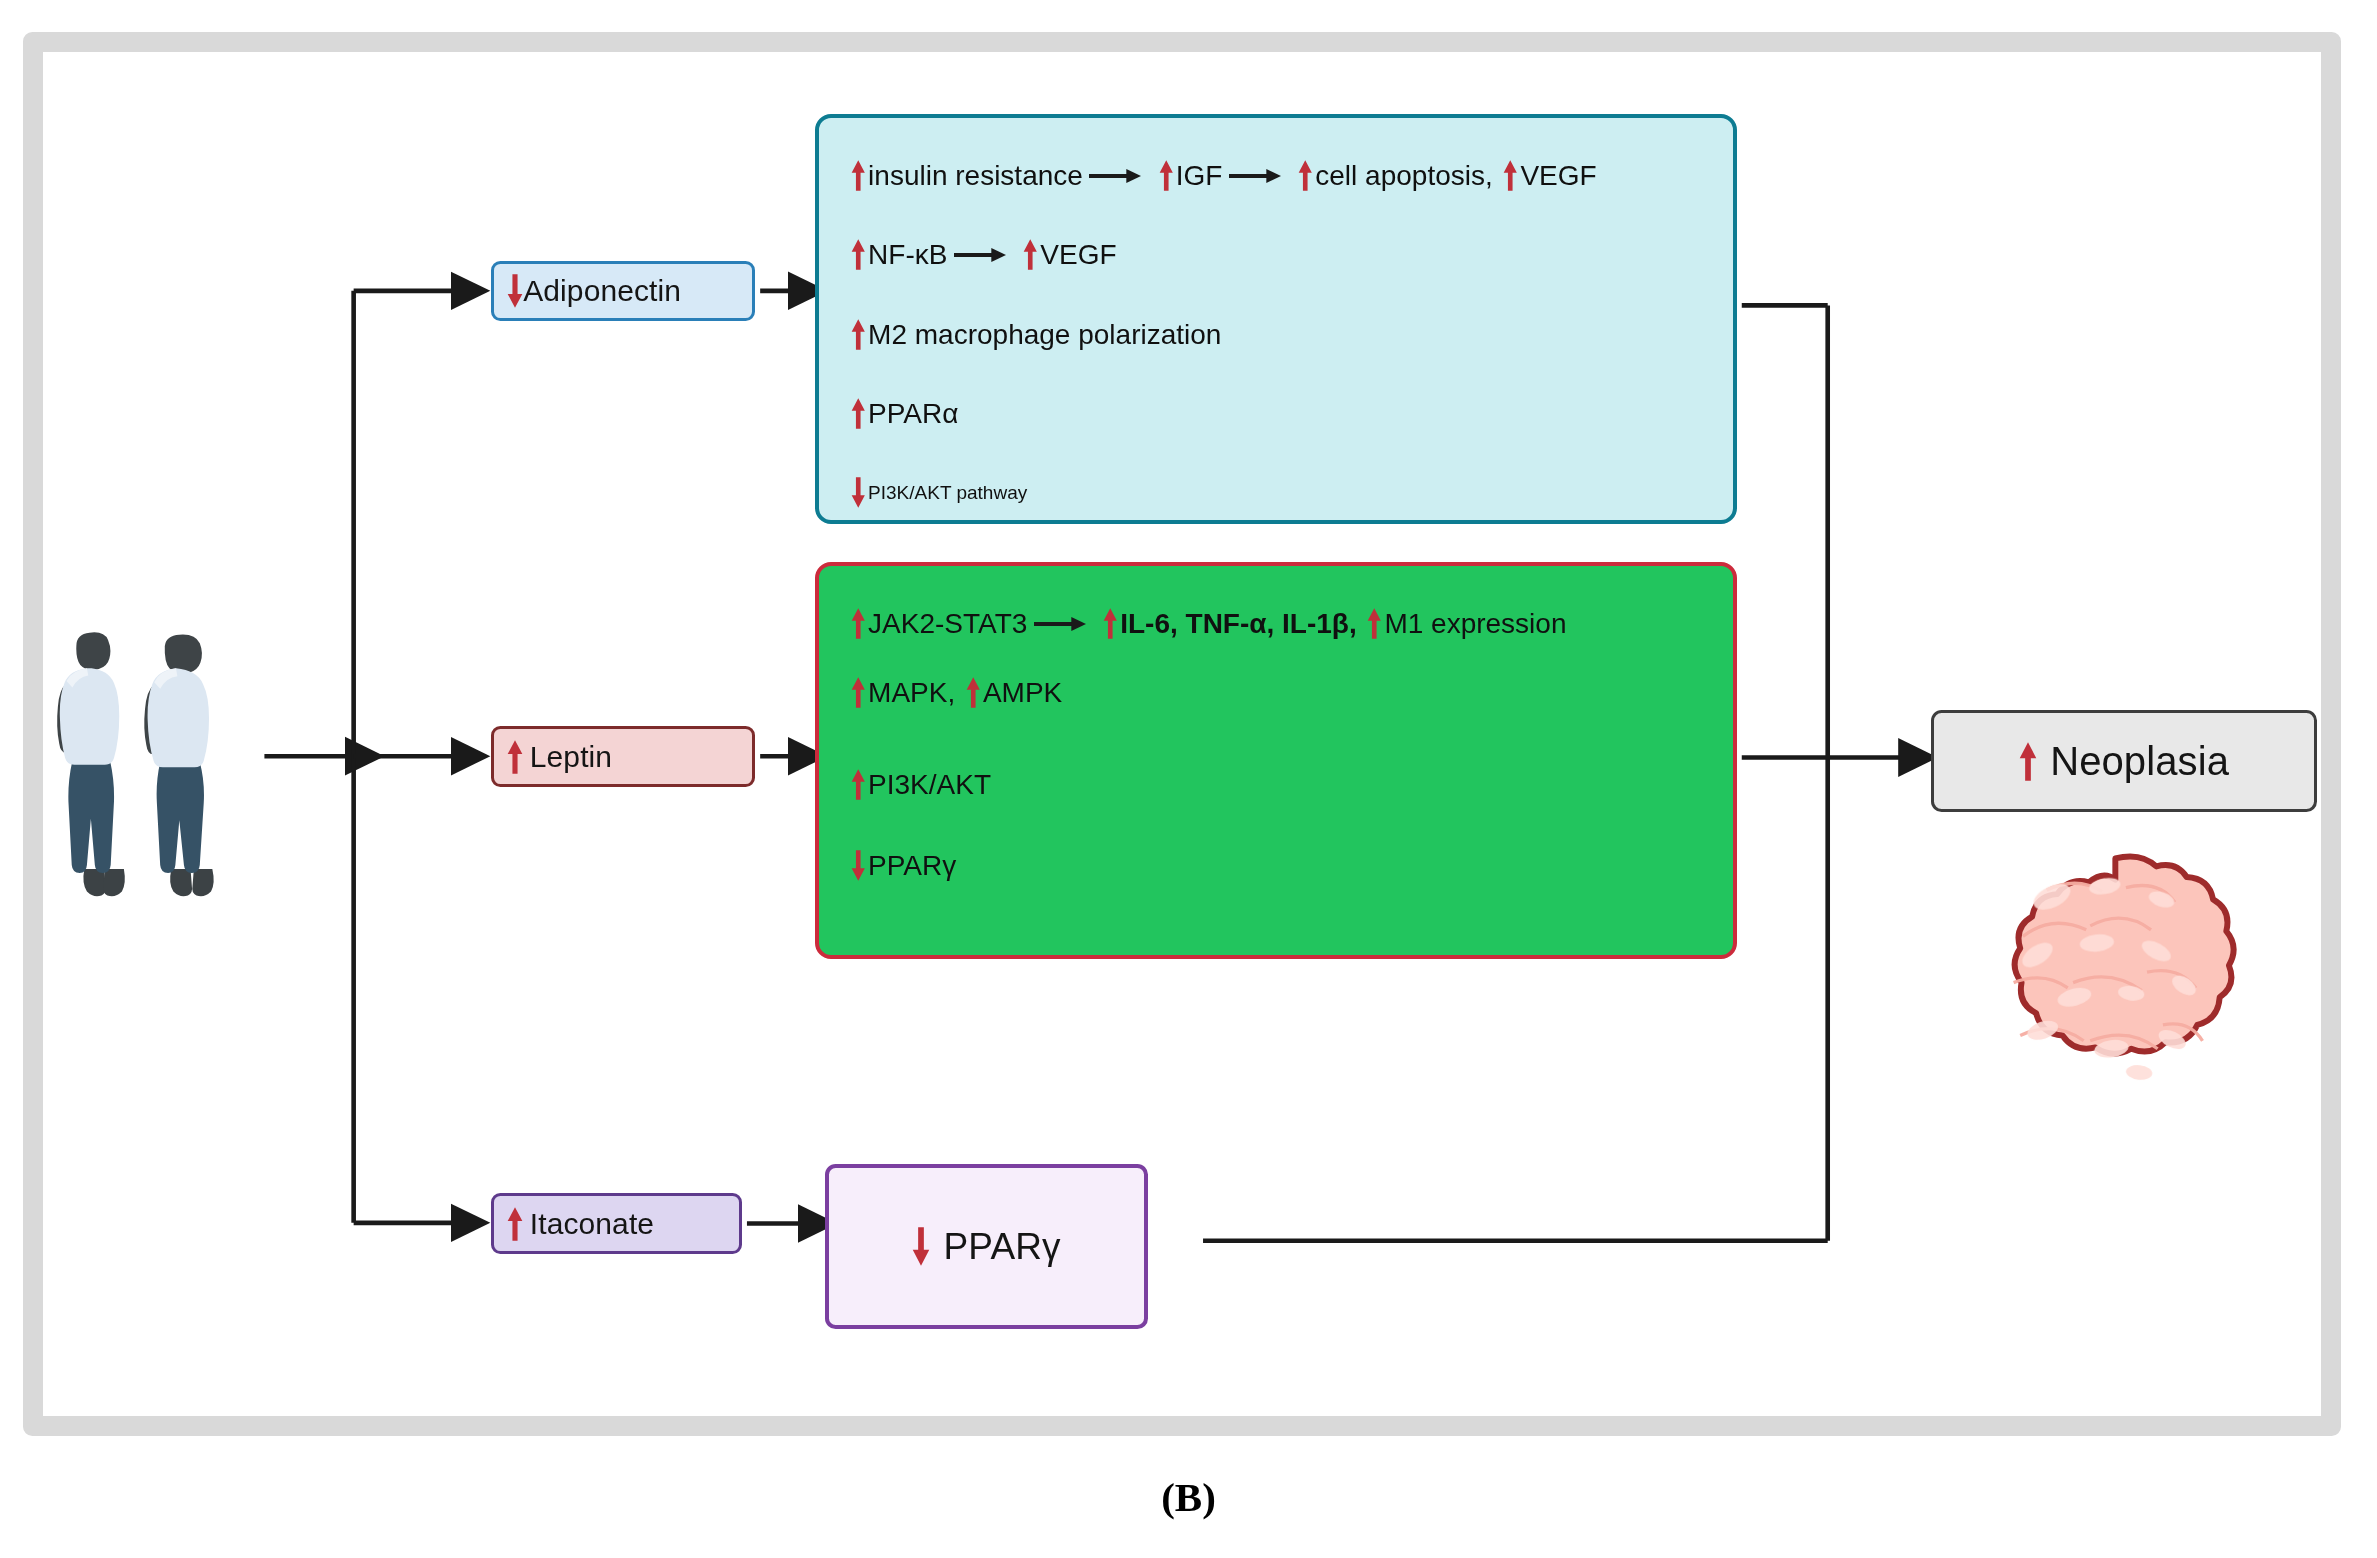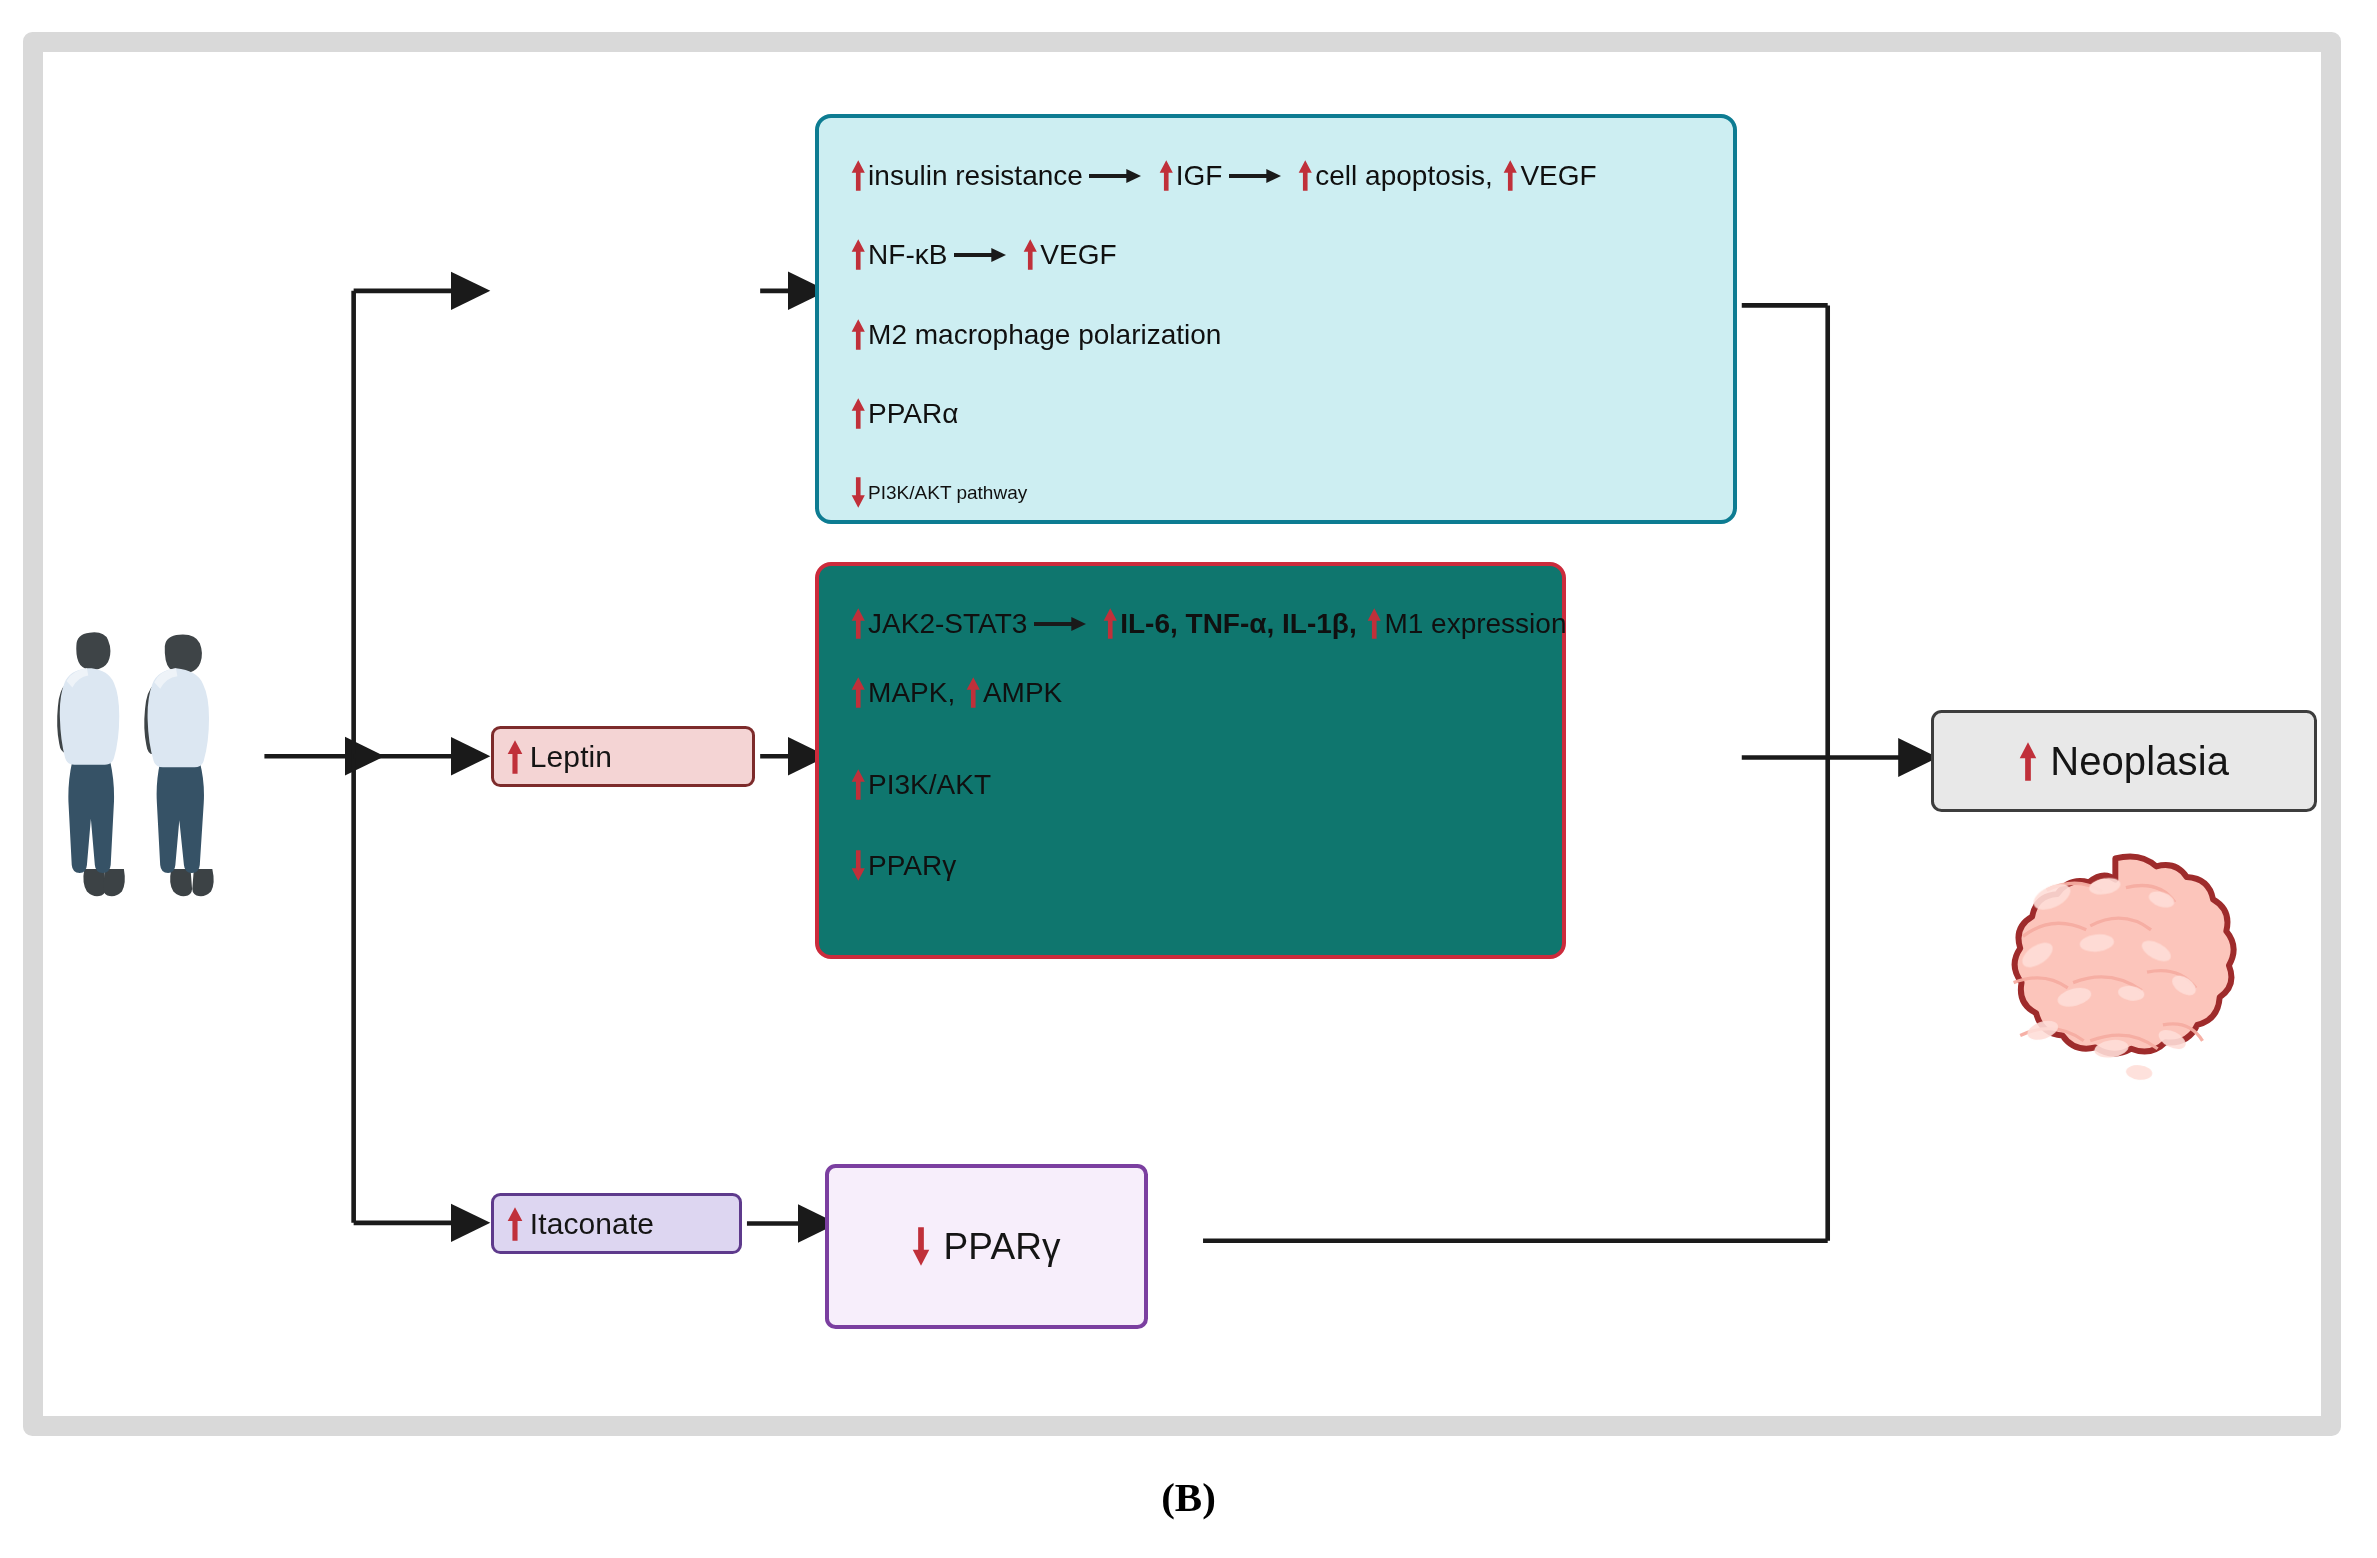--- a/index.html
+++ b/index.html
@@ -32,22 +32,22 @@
   #node-ppargamma .txt{font-size:37px;}
   #node-neoplasia{left:1931px;top:710px;width:386px;height:102px;
         background:#e8e8e8;border:3.3px solid #3d3d3d;border-radius:10.6px;
         justify-content:center;}
   #node-neoplasia .txt{font-size:40px;}
 
   
   .panel{position:absolute;box-sizing:border-box;border-radius:16px;}
   #panel-adiponectin{left:815px;top:114px;width:922px;height:410px;
         background:#cdeef2;border:4px solid #0d7c92;}
-  #panel-leptin{left:815px;top:562px;width:751px;height:397px;
-        background:#0f766e;border:4px solid #cc2b3c;}
+  #panel-leptin{left:815px;top:562px;width:922px;height:397px;
+        background:#22c55e;border:4px solid #cc2b3c;}
 
   .panel-lines{position:absolute;left:32px;top:0;right:16px;}
   .line{display:flex;align-items:center;white-space:nowrap;
         font-size:28px;color:#101010;position:absolute;left:0;}
   #panel-adiponectin .line{font-size:28px;}
   #panel-leptin .line{font-size:28px;}
 
   
   .ra{display:inline-block;vertical-align:middle;flex:0 0 auto;}
   .ra svg{display:block;}
@@ -336,20 +336,29 @@
             <svg width="14.5" height="33" viewBox="0 0 22 50">
             <path d="M11,48 L21,28.999999999999996 L14.520000000000001,28.999999999999996 L14.520000000000001,2
        L7.48,2 L7.48,28.999999999999996 L1,28.999999999999996 Z" fill="#c0303a"></path>
             </svg>
           </span>
           <span style="margin-left: 2.6px;">PPARγ</span>
         </div>
       </div>
   </div>
 
+  <div class="pill" id="node-adiponectin">
+    <span class="ra">
+        <svg width="16" height="36" viewBox="0 0 24 54">
+            <path d="M12,52 L23,31.319999999999997 L15.84,31.319999999999997 L15.84,2
+       L8.16,2 L8.16,31.319999999999997 L1,31.319999999999997 Z" fill="#c0303a"></path>
+        </svg>
+      </span>
+    <span class="txt">Adiponectin</span>
+  </div>
 
   <div class="pill" id="node-leptin">
     <span class="ra">
         <svg width="16" height="36" viewBox="0 0 24 54">
             <path d="M12,2 L23,22.68 L15.84,22.68 L15.84,52
        L8.16,52 L8.16,22.68 L1,22.68 Z" fill="#c0303a"></path>
         </svg>
       </span>
     <span class="sp"></span>
     <span class="txt">Leptin</span>

